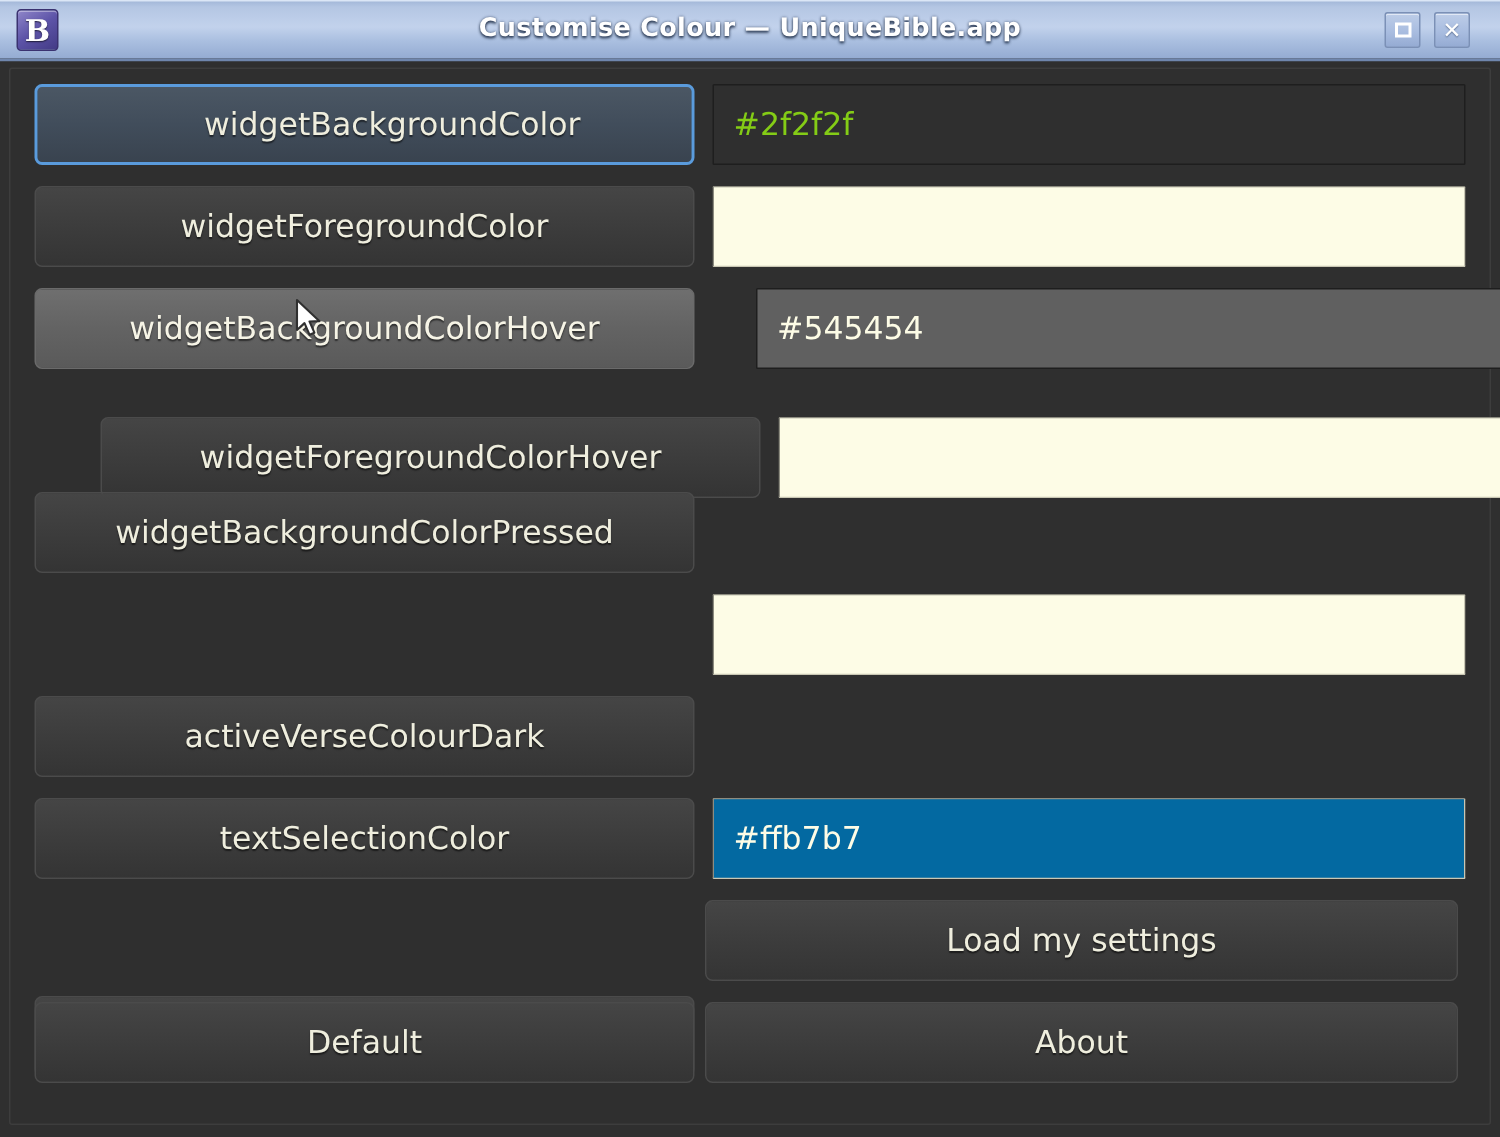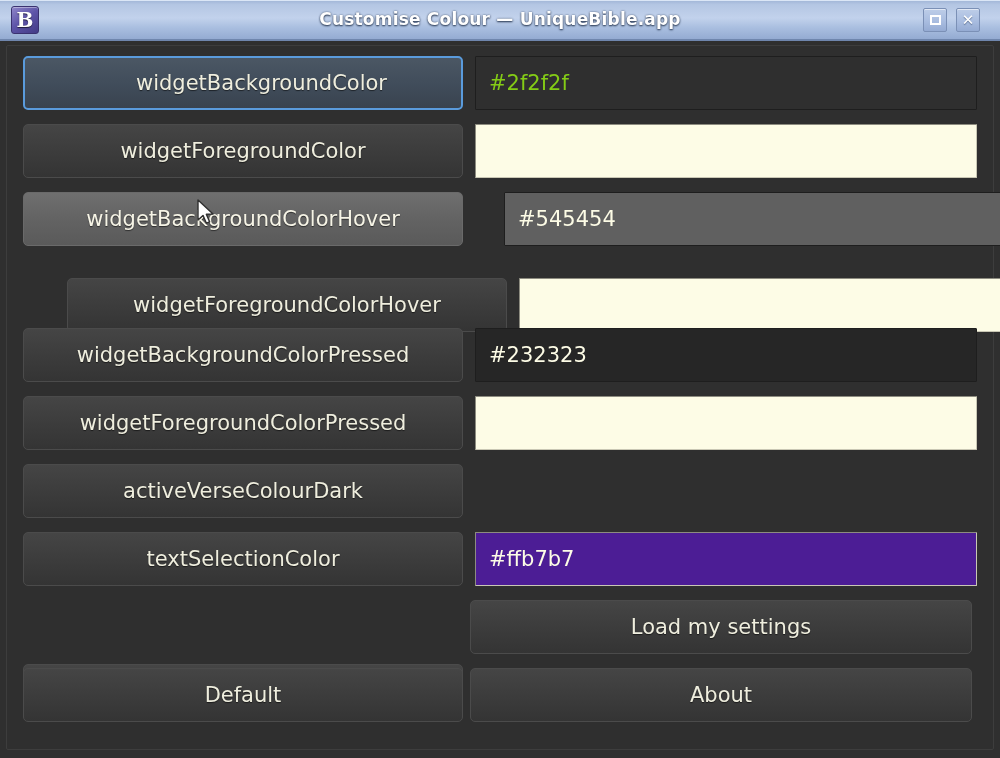--- a/index.html
+++ b/index.html
@@ -249,32 +249,30 @@
         <div class="row" style="top: 151px;">
           <div class="lbl-btn hovered">widgetBackgroundColorHover</div>
           <div class="val-field" style="background: rgb(96, 96, 96); color: rgb(253, 252, 230); margin-left: 29px;">#545454</div>
         </div>
         <div class="row" style="top: 237px; margin-left: 44px;">
           <div class="lbl-btn">widgetForegroundColorHover</div>
           <div class="val-field light-edge" style="background: rgb(253, 252, 230); color: rgb(253, 252, 230);"></div>
         </div>
         <div class="row" style="top: 287px;">
           <div class="lbl-btn">widgetBackgroundColorPressed</div>
-          <div class="val-field" style="background: rgb(38, 38, 38); color: rgb(253, 252, 230);">#232323</div>
         </div>
         <div class="row" style="top: 355px;">
-          <div class="lbl-btn">widgetForegroundColorPressed</div>
           <div class="val-field light-edge" style="background: rgb(253, 252, 230); color: rgb(253, 252, 230);"></div>
         </div>
         <div class="row" style="top: 423px;">
           <div class="lbl-btn">activeVerseColourDark</div>
         </div>
         <div class="row" style="top: 491px;">
           <div class="lbl-btn">textSelectionColor</div>
-          <div class="val-field light-edge" style="background: #4c1d95; color: rgb(253, 252, 230);">#ffb7b7</div>
+          <div class="val-field light-edge" style="background: #0369a1; color: rgb(253, 252, 230);">#ffb7b7</div>
         </div>
       </div>
     <div id="actions-host">
         <div class="act-btn col-left" style="top: 583px; margin-top: 40px;">Save as</div>
         <div class="act-btn col-right" style="top: 559px;">Load my settings</div>
         <div class="act-btn col-left" style="top: 627px;">Default</div>
         <div class="act-btn col-right" style="top: 627px;">About</div>
       </div>
 
     <svg id="cursor" viewBox="0 0 20 28" style="left: 196px; top: 158px;">

